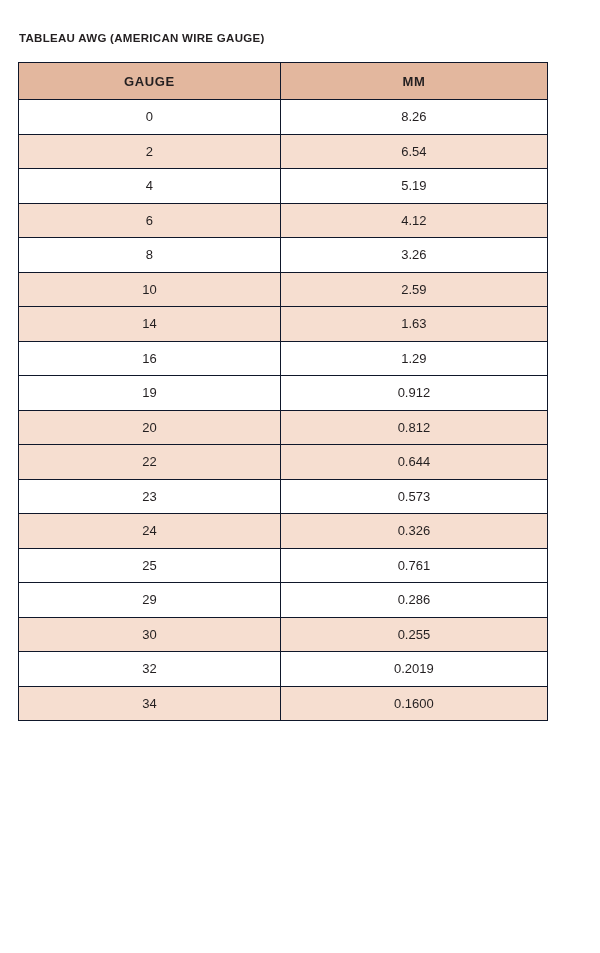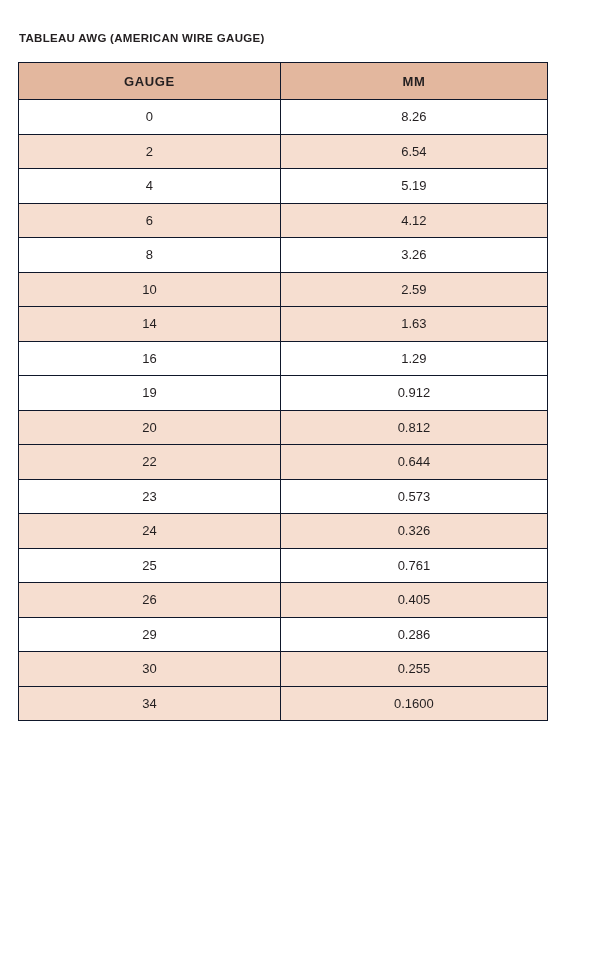--- a/index.html
+++ b/index.html
@@ -152,31 +152,31 @@
             <td>0.573</td>
           </tr>
           <tr class="even">
             <td>24</td>
             <td>0.326</td>
           </tr>
           <tr class="odd">
             <td>25</td>
             <td>0.761</td>
           </tr>
-          <tr class="even">
-            <td>26</td>
-            <td>0.405</td>
-          </tr>
           <tr class="odd">
             <td>29</td>
             <td>0.286</td>
           </tr>
           <tr class="even">
             <td>30</td>
             <td>0.255</td>
+          </tr>
+          <tr class="odd">
+            <td>32</td>
+            <td>0.2019</td>
           </tr>
           <tr class="even">
             <td>34</td>
             <td>0.1600</td>
           </tr>
         </tbody>
     </table>
   </div>
 
 </div>

